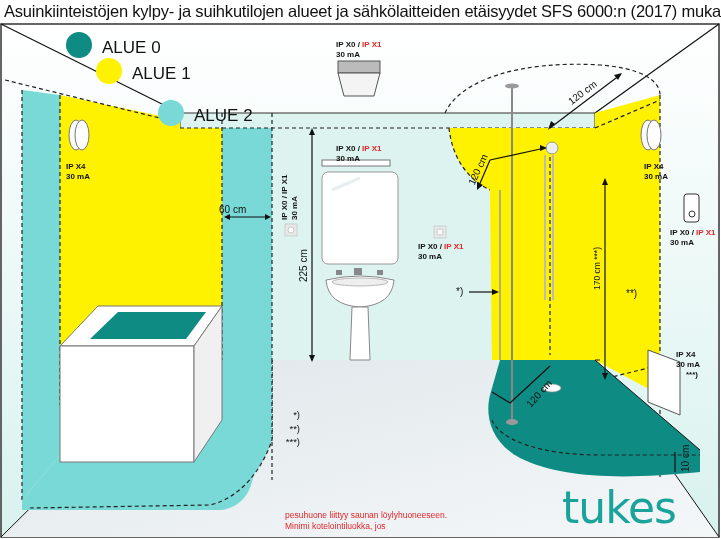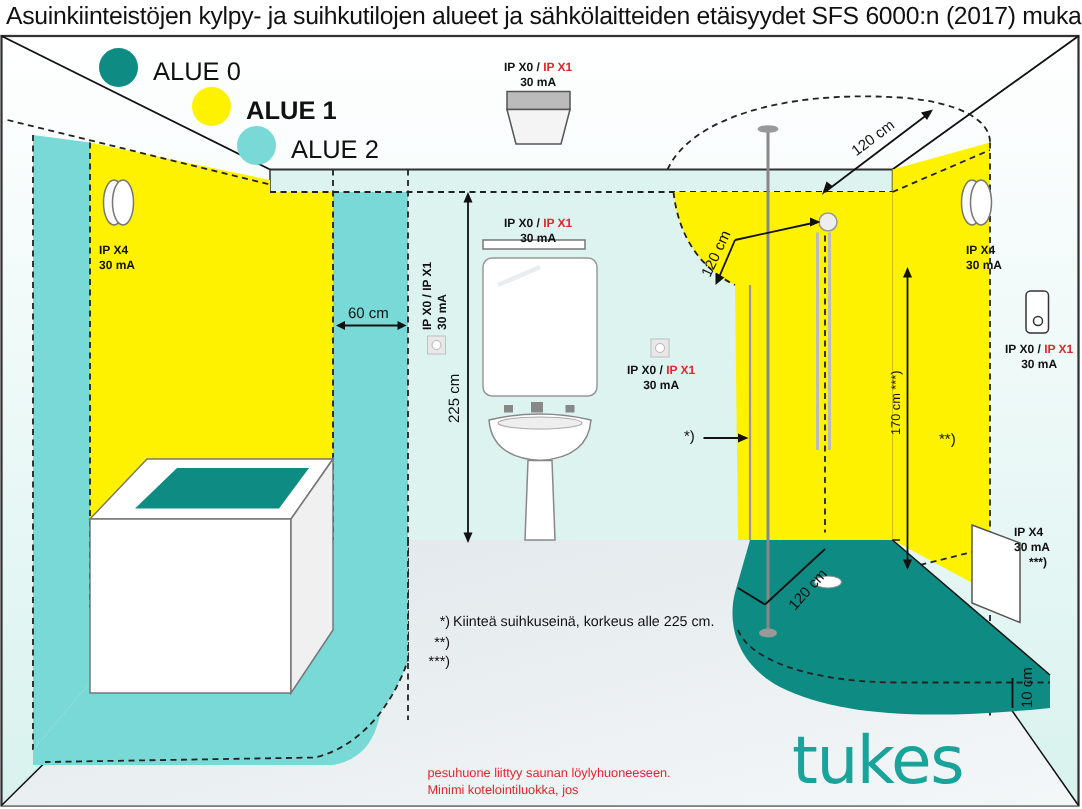--- a/index.html
+++ b/index.html
@@ -2,29 +2,29 @@
 <html><head>
 <meta charset="utf-8">
 <style>
   html, body { margin:0; padding:0; }
   body { width:721px; height:539px; overflow:hidden; background:#ffffff; font-family:"Liberation Sans", sans-serif; }
   .stage { position:relative; width:721px; height:539px; }
   svg.scene { position:absolute; left:0; top:0; }
   .title { position:absolute; left:4px; top:2px; font-size:16.5px; color:#111; white-space:nowrap; font-family:"Liberation Sans", sans-serif; letter-spacing:-0.2px; }
   .legend-item { position:absolute; display:flex; align-items:flex-end; gap:10px; font-size:17px; color:#111; }
   .legend-dot { width:26px; height:26px; border-radius:50%; display:inline-block; }
-  .lbl { position:absolute; font-size:8px; font-weight:bold; color:#111; text-align:center; line-height:10px; white-space:nowrap; }
+  .lbl { position:absolute; font-size:8px; font-weight:bold; color:#111; text-align:left; line-height:10px; white-space:nowrap; }
   .lbl .red { color:#e3262a; }
   .vlbl { position:absolute; font-size:8px; font-weight:bold; color:#111; transform:rotate(-90deg); transform-origin:left top; white-space:nowrap; line-height:10px; }
   .dim { position:absolute; font-size:10px; color:#111; white-space:nowrap; }
   .notes { position:absolute; left:270px; top:408px; font-size:9.5px; color:#111; line-height:13.5px; }
   .note { display:flex; }
   .note .mark { width:30px; text-align:right; padding-right:2px; flex-shrink:0; }
   .redtext { position:absolute; left:285px; top:510px; font-size:8.5px; color:#e3262a; line-height:11px; }
-  .logo { position:absolute; left:528px; top:482px; font-size:44px; color:#19a39a; font-family:"DejaVu Sans", sans-serif; letter-spacing:-1px; }
+  .logo { position:absolute; left:562px; top:482px; font-size:44px; color:#19a39a; font-family:"DejaVu Sans", sans-serif; letter-spacing:-1px; }
 </style>
 </head>
 <body>
 
 <div class="stage">
 
   <svg class="scene" width="721" height="539" viewBox="0 0 721 539">
     <defs>
       <linearGradient id="bg" x1="0" y1="0" x2="0" y2="1">
         <stop offset="0" stop-color="#ffffff"></stop>
@@ -154,25 +154,25 @@
 
     <path d="M648,350 L680,362 L680,415 L648,402 Z" fill="#fff" stroke="#555"></path>
   </svg>
 
   <div class="title">Asuinkiinteistöjen kylpy- ja suihkutilojen alueet ja sähkölaitteiden etäisyydet SFS 6000:n (2017) mukaan</div>
 
   <div class="legend-item" style="left:66px;top:32px;">
     <span class="legend-dot" style="background:#0e8c83"></span>
     <span>ALUE 0</span>
   </div>
-  <div class="legend-item" style="left:128px;top:58px;font-weight:bold;">
+  <div class="legend-item" style="left:96px;top:58px;">
     <span class="legend-dot" style="background:#fff200"></span>
     <span>ALUE 1</span>
   </div>
-  <div class="legend-item" style="left:158px;top:84px;">
+  <div class="legend-item" style="left:158px;top:100px;">
     <span class="legend-dot" style="background:#79d9d6"></span>
     <span>ALUE 2</span>
   </div>
 
   <div class="lbl" style="left:336px;top:40px;">
     <div><span>IP X0</span><span> / </span><span class="red">IP X1</span></div>
     <div>30 mA</div>
   </div>
 
   <div class="lbl" style="left:66px;top:162px;text-align:left;">
@@ -204,35 +204,34 @@
     <div><span>IP X0</span><span> / </span><span class="red">IP X1</span></div>
     <div>30 mA</div>
   </div>
 
   <div class="lbl" style="left:676px;top:350px;text-align:left;">
     <div>IP X4</div>
     <div>30 mA</div>
     <div style="padding-left:10px">***)</div>
   </div>
 
-  <div class="dim" style="left:232px;top:204px;text-align:center;">60 cm</div>
+  <div class="dim" style="left:219px;top:204px;text-align:center;">60 cm</div>
   <div class="dim" style="left:298px;top:282px;transform:rotate(-90deg);transform-origin:left top;">225 cm</div>
   <div class="dim" style="left:566px;top:98px;transform:rotate(-37deg);transform-origin:left top;">120 cm</div>
   <div class="dim" style="left:466px;top:182px;transform:rotate(-65deg);transform-origin:left top;">120 cm</div>
   <div class="dim" style="left:524px;top:402px;transform:rotate(-48deg);transform-origin:left top;">120 cm</div>
   <div class="dim" style="left:592px;top:290px;font-size:8.5px;transform:rotate(-90deg);transform-origin:left top;">170 cm ***)</div>
   <div class="dim" style="left:680px;top:472px;transform:rotate(-90deg);transform-origin:left top;">10 cm</div>
 
   <div class="dim" style="left:456px;top:286px;">*)</div>
   <div class="dim" style="left:626px;top:288px;">**)</div>
 
   <div class="notes">
     <div class="note">
         <span class="mark">*)</span>
-        <span>Kiinteä suihkuseinä, korkeus alle 225 cm.</span>
       </div>
     <div class="note" style="width:250px">
         <span class="mark">**)</span>
       </div>
     <div class="note" style="width:250px">
         <span class="mark">***)</span>
       </div>
   </div>
 
   <div class="redtext">

